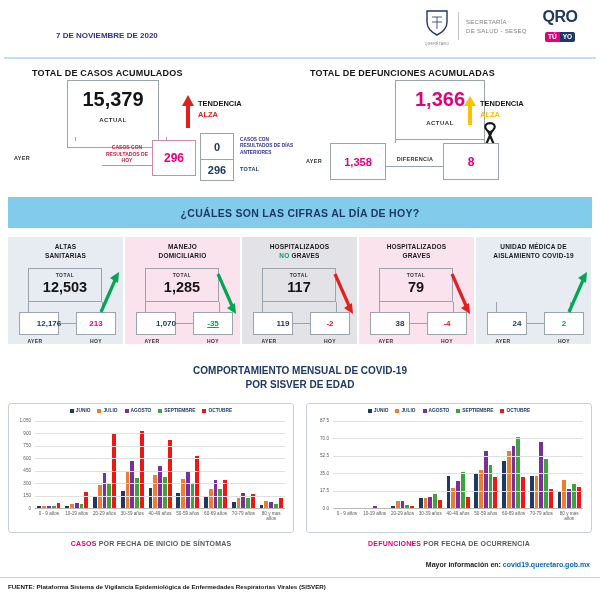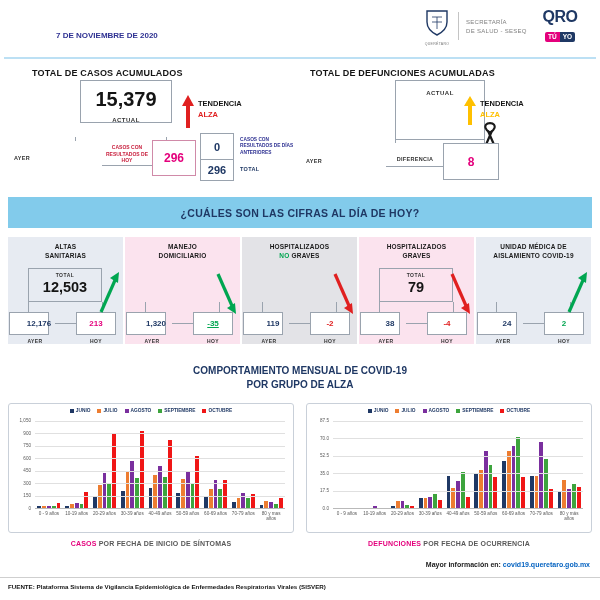--- a/index.html
+++ b/index.html
@@ -49,21 +49,21 @@
   .card-title { position:absolute; top:6px; left:0; right:0; text-align:center; font-size:6.5px; font-weight:bold; color:#1a1a1a; line-height:1.35; letter-spacing:.2px; }
   .acc { color:#00A651; }
   .tbox { position:absolute; left:20px; top:31px; width:74px; height:34px; border:1px solid #9aa3ae; text-align:center; }
   .tlabel { font-size:5px; font-weight:bold; color:#333; letter-spacing:.5px; margin-top:3px; }
   .tval { font-size:14.5px; font-weight:bold; color:#141414; margin-top:1px; }
   .card .vstub { position:absolute; width:1px; height:10px; background:#9aa3ae; top:65px; }
   .card .vstub.l { left:20px; } .card .vstub.r { left:94px; }
   .card .hstub { position:absolute; left:47px; width:21px; height:1px; background:#9aa3ae; top:86px; }
   .sbox { position:absolute; top:75px; width:40px; height:23px; background:#fff; border:1px solid #9aa3ae;
           display:flex; align-items:center; justify-content:center; font-size:8px; font-weight:bold; }
-  .sbox.ayer { left:1px; color:#1F3864;padding-left:20px; }
+  .sbox.ayer { left:11px; color:#1F3864;padding-left:20px; }
   .sbox.hoy  { left:68px; }
   .slabel { position:absolute; top:101px; width:40px; text-align:center; font-size:5px; font-weight:bold; color:#333; letter-spacing:.4px; }
   .slabel.al { left:7px; } .slabel.hl { left:68px; }
   .trend-arrow { position:absolute; right:1px; top:33px; width:24px; height:46px; }
   .trend-arrow.down { transform:scaleY(-1); }
   .trend-arrow.green { color:#00A651; } .trend-arrow.red { color:#E02020; }
 
   
   .charts-title { position:absolute; left:0; right:0; top:364px; text-align:center; font-size:10px; font-weight:bold; color:#1F3864; line-height:1.4; }
   .chart-panel { position:absolute; top:403px; height:130px; background:#fff; border:1px solid #c9d0d9; border-radius:3px; }
@@ -111,21 +111,21 @@
   <div class="qro">
     <div class="qro-txt">QRO</div>
     <span class="qro-badge">
       <span class="tu">TÚ</span>
       <span class="yo">YO</span>
     </span>
   </div>
   <div class="hdr-line"></div>
 
   <div class="sec-title" style="left:32px; top:68px;text-align:center;">TOTAL DE CASOS ACUMULADOS</div>
-  <div class="bigbox" style="left:80px; top:80px; width:92px; height:43px;">
+  <div class="bigbox" style="left:67px; top:80px; width:92px; height:68px;">
     <div class="bigval">15,379</div>
     <div class="biglabel">ACTUAL</div>
   </div>
   <svg class="uparrow" style="left:182px; top:95px;" width="12" height="34" viewBox="0 0 12 34">
     <polygon points="0,11 6,0 12,11" fill="#E02020"></polygon>
       <rect x="4" y="9" width="4" height="24" fill="#E02020"></rect>
   </svg>
   <div class="trend-lab" style="left:198px; top:99px;">TENDENCIA</div>
   <div class="trend-val" style="left:198px; top:110px; color:#E02020;">ALZA</div>
 
@@ -144,38 +144,42 @@
       </div>
     <div class="minicell" style="height:21px;">
         <span>296</span>
       </div>
   </div>
   <div class="bluelab" style="left:240px; top:137px; width:58px;">CASOS CON RESULTADOS DE DÍAS ANTERIORES</div>
   <div class="tinylabel" style="left:240px; top:166px; color:#1F3864;">TOTAL</div>
 
   <div class="sec-title" style="left:310px; top:68px;">TOTAL DE DEFUNCIONES ACUMULADAS</div>
   <div class="bigbox" style="left:395px; top:80px; width:90px; height:60px;">
+    <div class="bigval mag">1,366</div>
     <div class="biglabel" style="margin-top:9px;">ACTUAL</div>
   </div>
   <svg class="uparrow" style="left:464px; top:96px;" width="12" height="30" viewBox="0 0 12 30">
     <polygon points="0,10 6,0 12,10" fill="#FFC000"></polygon>
       <rect x="4" y="8" width="4" height="21" fill="#FFC000"></rect>
   </svg>
   <div class="trend-lab" style="left:480px; top:99px;">TENDENCIA</div>
   <div class="trend-val" style="left:480px; top:110px; color:#FFC000;">ALZA</div>
   <svg style="position:absolute; left:481px; top:121px;" width="18" height="24" viewBox="0 0 20 26">
     <path d="M10 2 C5.5 2 4.3 5 4.9 7.2 C5.6 9.8 7.9 11.2 10 12.6 C12.1 11.2 14.4 9.8 15.1 7.2 C15.7 5 14.5 2 10 2 Z" fill="none" stroke="#1a1a1a" stroke-width="2.4"></path>
     <path d="M8.2 11.5 L13.8 24.5 M11.8 11.5 L6.2 24.5" stroke="#1a1a1a" stroke-width="2.6" stroke-linecap="round"></path>
   </svg>
 
   <div class="vline" style="left:395px; top:140px; height:3px;"></div>
   <div class="vline" style="left:484px; top:140px; height:3px;"></div>
   <div class="hline" style="left:386px; top:166px; width:57px;"></div>
 
   <div class="tinylabel" style="left:306px; top:158px;">AYER</div>
+  <div class="smbox" style="left:330px; top:143px; width:56px; height:37px; font-size:11px; color:#E4007C;">
+    <span>1,358</span>
+  </div>
   <div class="tinylabel" style="left:393px; top:156px; width:44px; text-align:center;">DIFERENCIA</div>
   <div class="smbox" style="left:443px; top:143px; width:56px; height:37px; font-size:12px; color:#E4007C;">
     <span>8</span>
   </div>
 
   <div class="banner">¿CUÁLES SON LAS CIFRAS AL DÍA DE HOY?</div>
 
   <div class="card" style="left: 8px; background: rgb(231, 235, 242);">
     <div class="card-title"><span>ALTAS</span><br><span class="acc"></span><span>SANITARIAS</span></div>
     <div class="tbox">
@@ -194,39 +198,47 @@
     <div class="slabel al">AYER</div>
     <div class="slabel hl">HOY</div>
     <svg class="trend-arrow up green" viewBox="0 0 24 46">
       <line x1="3" y1="42" x2="18" y2="8" stroke="currentColor" stroke-width="3.2"></line>
         <polygon points="12,8 21,2 20,13" fill="currentColor"></polygon>
     </svg>
   </div>
 
   <div class="card" style="left: 125px; background: rgb(251, 227, 238);">
     <div class="card-title"><span>MANEJO</span><br><span class="acc"></span><span>DOMICILIARIO</span></div>
+    <div class="tbox">
+        <div class="tlabel">TOTAL</div>
+        <div class="tval">1,285</div>
+      </div>
     <div class="vstub l"></div>
       <div class="vstub r"></div>
       <div class="hstub"></div>
     <div class="sbox ayer">
-        <span>1,320</span>
+        <span>1,070</span>
       </div>
     <div class="sbox hoy">
         <span class="hoy-val" style="color: rgb(0, 166, 81); text-decoration: underline;">-35</span>
       </div>
     <div class="slabel al">AYER</div>
     <div class="slabel hl">HOY</div>
     <svg class="trend-arrow down green" viewBox="0 0 24 46">
       <line x1="3" y1="42" x2="18" y2="8" stroke="currentColor" stroke-width="3.2"></line>
         <polygon points="12,8 21,2 20,13" fill="currentColor"></polygon>
     </svg>
   </div>
 
   <div class="card" style="left: 242px; background: rgb(227, 227, 231);">
     <div class="card-title"><span>HOSPITALIZADOS</span><br><span class="acc">NO </span><span>GRAVES</span></div>
+    <div class="tbox">
+        <div class="tlabel">TOTAL</div>
+        <div class="tval">117</div>
+      </div>
     <div class="vstub l"></div>
       <div class="vstub r"></div>
       <div class="hstub"></div>
     <div class="sbox ayer">
         <span>119</span>
       </div>
     <div class="sbox hoy">
         <span class="hoy-val" style="color: rgb(224, 32, 32);">-2</span>
       </div>
     <div class="slabel al">AYER</div>
@@ -273,21 +285,21 @@
       </div>
     <div class="slabel al">AYER</div>
     <div class="slabel hl">HOY</div>
     <svg class="trend-arrow up green" viewBox="0 0 24 46">
       <line x1="3" y1="42" x2="18" y2="8" stroke="currentColor" stroke-width="3.2"></line>
         <polygon points="12,8 21,2 20,13" fill="currentColor"></polygon>
     </svg>
   </div>
 
   <div class="charts-title">
-    <span>COMPORTAMIENTO MENSUAL DE COVID-19</span><br><span>POR GRUPO DE ALZA</span>
+    <span>COMPORTAMIENTO MENSUAL DE COVID-19</span><br><span>POR SISVER DE EDAD</span>
   </div>
 
   <div class="chart-panel" id="chart-0" style="left:8px; width:286px;">
     <div class="legend">
         <span class="leg-item">
           <span class="leg-sw" style="background: rgb(31, 56, 100);"></span>
           <span>JUNIO</span>
         </span>
         <span class="leg-item">
           <span class="leg-sw" style="background: rgb(237, 125, 49);"></span>

